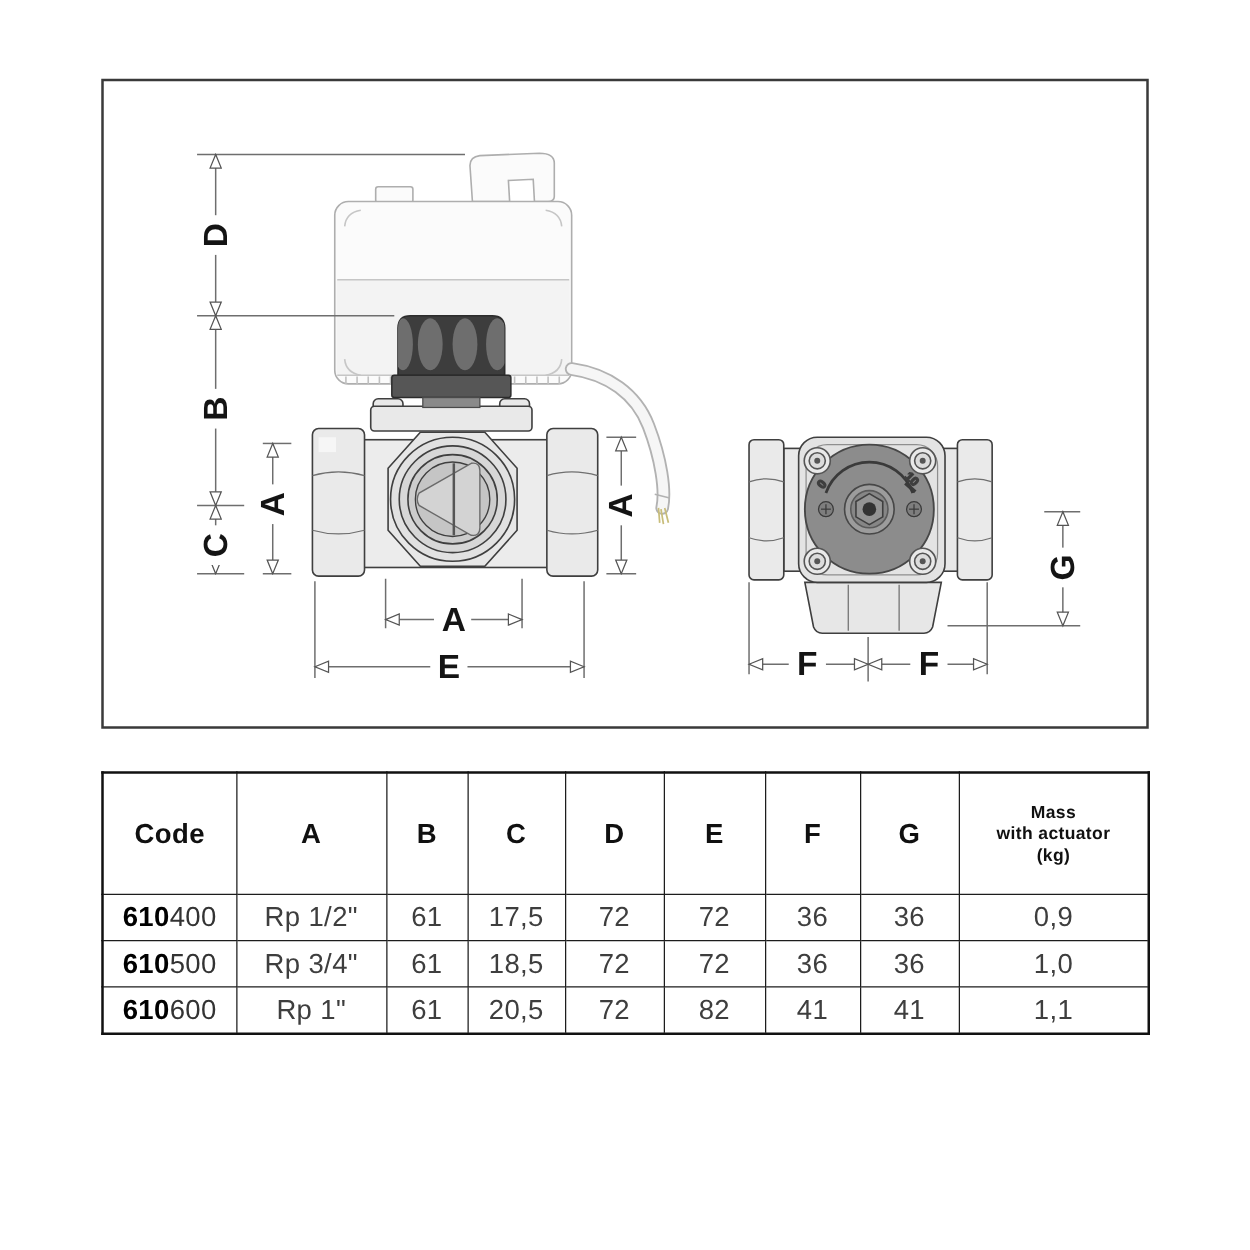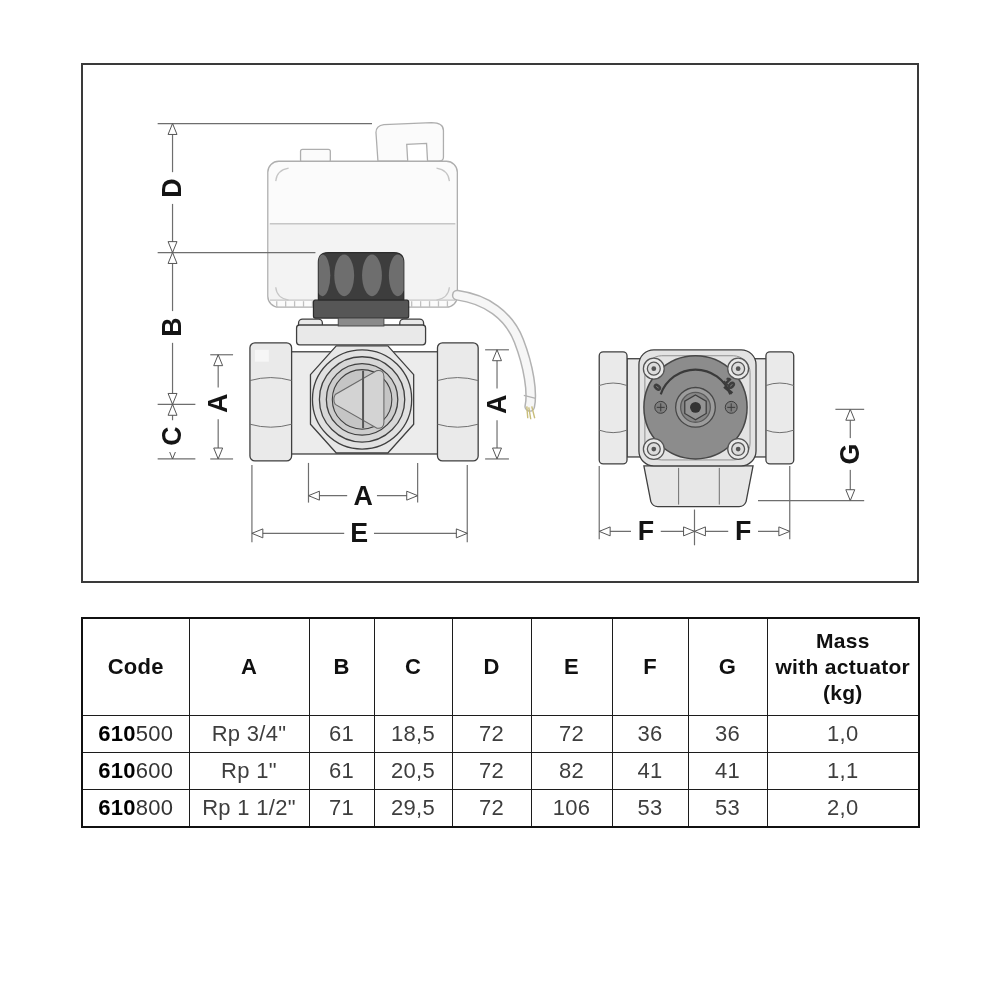--- a/index.html
+++ b/index.html
@@ -10,21 +10,21 @@
   .drawing-box svg{display:block;width:100%;height:100%;}
   .dim-label{font-family:"Liberation Sans",sans-serif;font-weight:bold;font-size:27px;fill:#141414;}
   .scale-label{font-family:"Liberation Sans",sans-serif;font-weight:bold;font-size:10px;fill:#1e1e1e;}
   .spec-table-wrap{position:absolute;left:81px;top:617px;width:837px;}
   table.spec{border-collapse:collapse;width:837px;table-layout:fixed;
         font-family:"Liberation Sans",sans-serif;}
   table.spec td,table.spec th{border:1.6px solid #1c1c1c;text-align:center;vertical-align:middle;
         padding:0;overflow:hidden;white-space:nowrap;}
   table.spec{border:2px solid #111;}
   th.hdr{font-size:22px;font-weight:bold;color:#101010;height:96px;letter-spacing:.3px;}
-  th.hdr .mass-line{display:block;line-height:1.25;font-size:21px;}
+  th.hdr .mass-line{display:block;line-height:1.25;font-size:14px;}
   td.cell{height:36px;font-size:22px;color:#3e3e3e;letter-spacing:.3px;}
   td.cell .code-prefix{font-weight:bold;color:#000;}
   td.cell .code-suffix{font-weight:normal;color:#333;}
 </style>
 </head>
 <body>
 
 <div class="page">
 
   <div class="drawing-box">
@@ -279,20 +279,31 @@
         <th class="hdr">E</th>
         <th class="hdr">F</th>
         <th class="hdr">G</th>
         <th class="hdr">
           <span class="mass-line">Mass</span>
           <span class="mass-line">with actuator</span>
           <span class="mass-line">(kg)</span>
         </th>
       </tr>
       <tr>
+        <td class="cell"><span class="code-prefix">610</span><span class="code-suffix">400</span></td>
+        <td class="cell">Rp 1/2"</td>
+        <td class="cell">61</td>
+        <td class="cell">17,5</td>
+        <td class="cell">72</td>
+        <td class="cell">72</td>
+        <td class="cell">36</td>
+        <td class="cell">36</td>
+        <td class="cell">0,9</td>
+      </tr>
+      <tr>
         <td class="cell"><span class="code-prefix">610</span><span class="code-suffix">500</span></td>
         <td class="cell">Rp 3/4"</td>
         <td class="cell">61</td>
         <td class="cell">18,5</td>
         <td class="cell">72</td>
         <td class="cell">72</td>
         <td class="cell">36</td>
         <td class="cell">36</td>
         <td class="cell">1,0</td>
       </tr>
@@ -300,27 +311,16 @@
         <td class="cell"><span class="code-prefix">610</span><span class="code-suffix">600</span></td>
         <td class="cell">Rp 1"</td>
         <td class="cell">61</td>
         <td class="cell">20,5</td>
         <td class="cell">72</td>
         <td class="cell">82</td>
         <td class="cell">41</td>
         <td class="cell">41</td>
         <td class="cell">1,1</td>
       </tr>
-      <tr>
-        <td class="cell"><span class="code-prefix">610</span><span class="code-suffix">800</span></td>
-        <td class="cell">Rp 1 1/2"</td>
-        <td class="cell">71</td>
-        <td class="cell">29,5</td>
-        <td class="cell">72</td>
-        <td class="cell">106</td>
-        <td class="cell">53</td>
-        <td class="cell">53</td>
-        <td class="cell">2,0</td>
-      </tr>
     </tbody>
       </table>
   </div>
 </div>
 
 </body></html>

